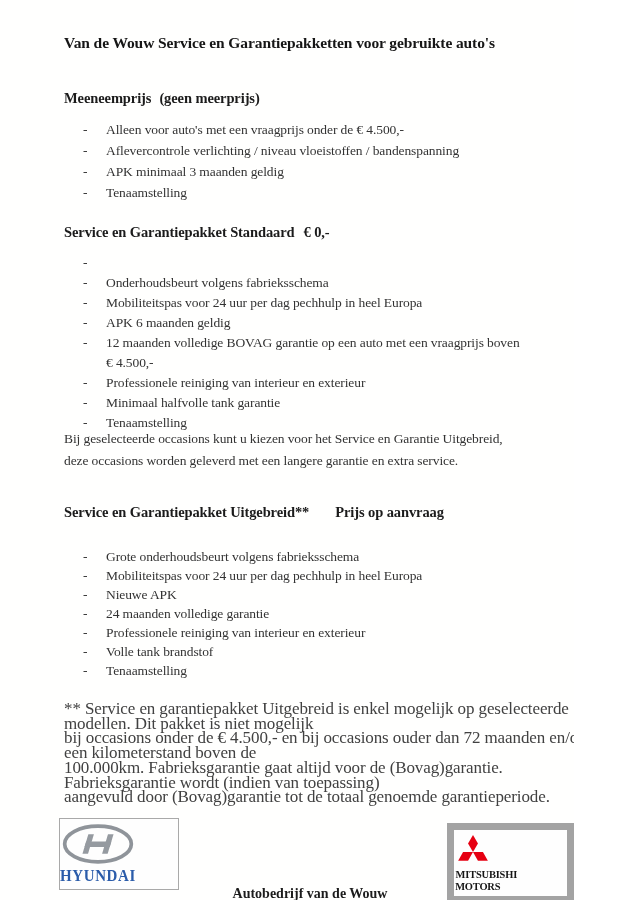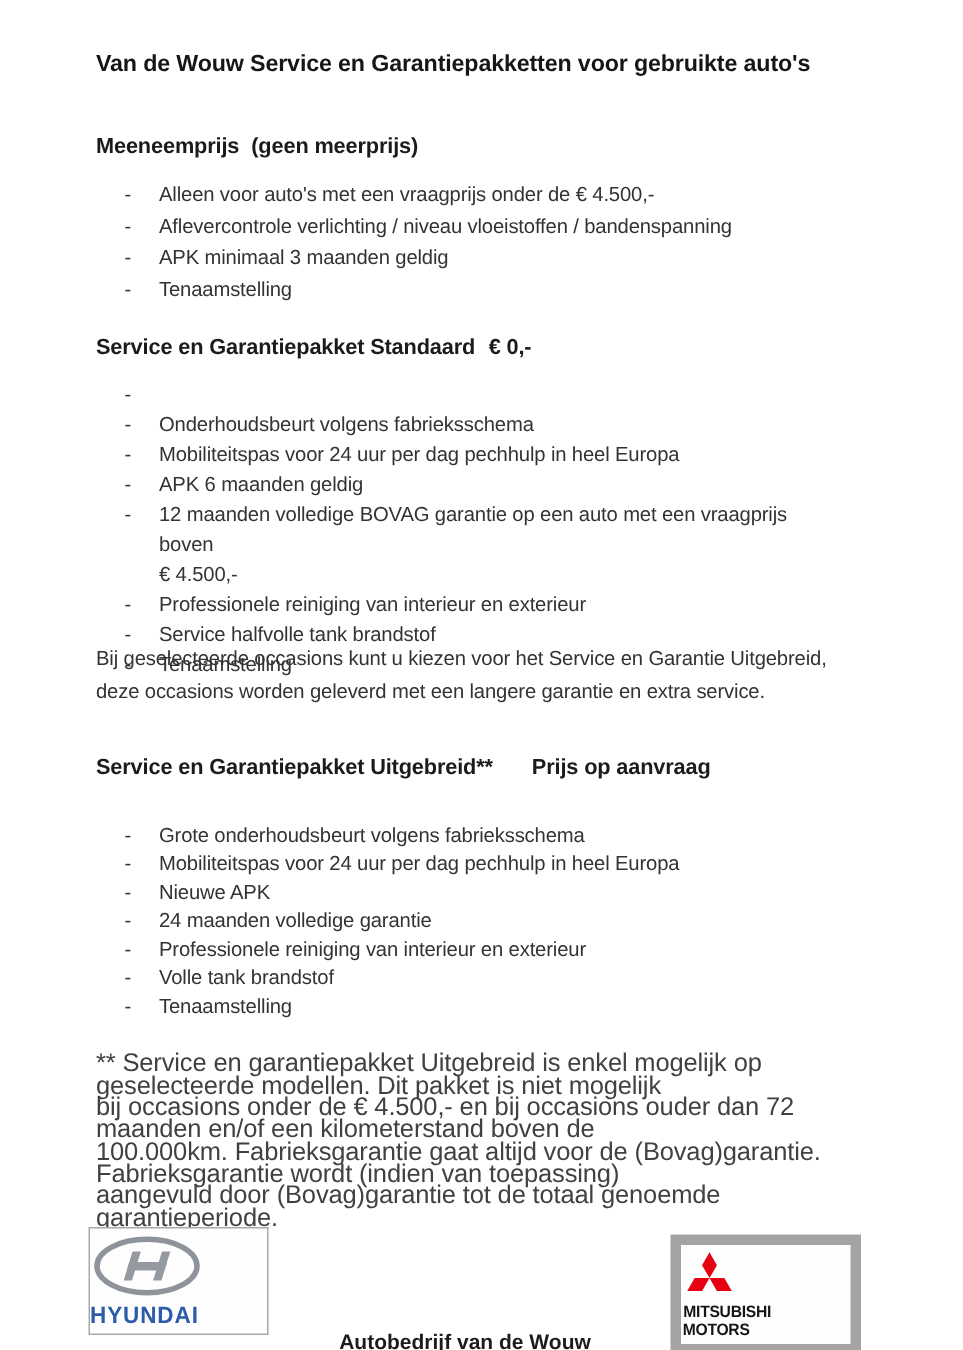--- a/index.html
+++ b/index.html
@@ -4,21 +4,21 @@
 <style>
   html, body { margin:0; padding:0; }
   body {
     width:642px; height:900px;
     background:#ffffff;
     font-family:"Liberation Sans","DejaVu Sans",sans-serif;
     -webkit-font-smoothing:antialiased;
   }
   .page {
     position:relative; width:574px; height:900px;
-    background:#fffffe; overflow:hidden;
+    background:#fffffe; overflow:hidden;font-family:Liberation Serif, serif;
   }
   .title {
     position:absolute; left:64px; top:34px; margin:0;
     font-size:15.5px; font-weight:bold; color:#161616; letter-spacing:-0.1px;
   }
   .sec-heading {
     position:absolute; left:64px; display:flex; align-items:baseline;
     font-size:14.5px; font-weight:bold; color:#1b1b1b; letter-spacing:-0.1px;
     white-space:nowrap;
   }
@@ -133,21 +133,21 @@
         <span class="dash">-</span>
         <span class="li-text">12 maanden volledige BOVAG garantie op een auto met een vraagprijs boven
 € 4.500,-</span>
       </li>
     <li>
         <span class="dash">-</span>
         <span class="li-text">Professionele reiniging van interieur en exterieur</span>
       </li>
     <li>
         <span class="dash">-</span>
-        <span class="li-text">Service halfvolle tank brandstof</span>
+        <span class="li-text">Minimaal halfvolle tank garantie</span>
       </li>
     <li>
         <span class="dash">-</span>
         <span class="li-text">Tenaamstelling</span>
       </li>
   </ul>
 
   <p class="note">Bij geselecteerde occasions kunt u kiezen voor het Service en Garantie Uitgebreid,
 deze occasions worden geleverd met een langere garantie en extra service.</p>
 

